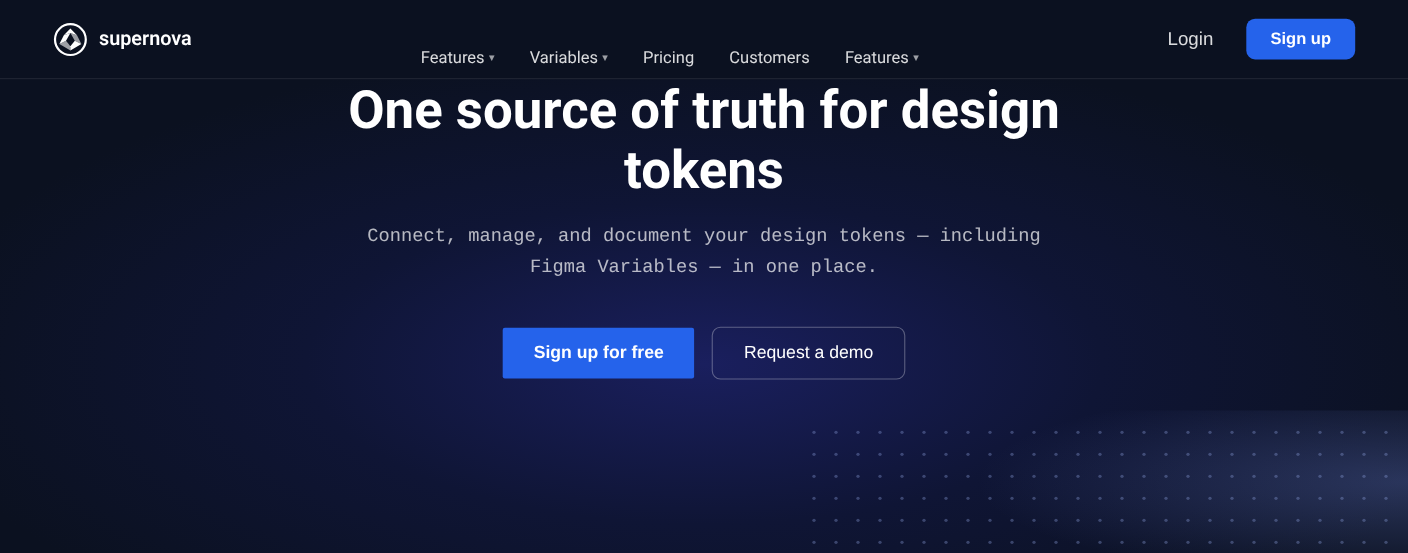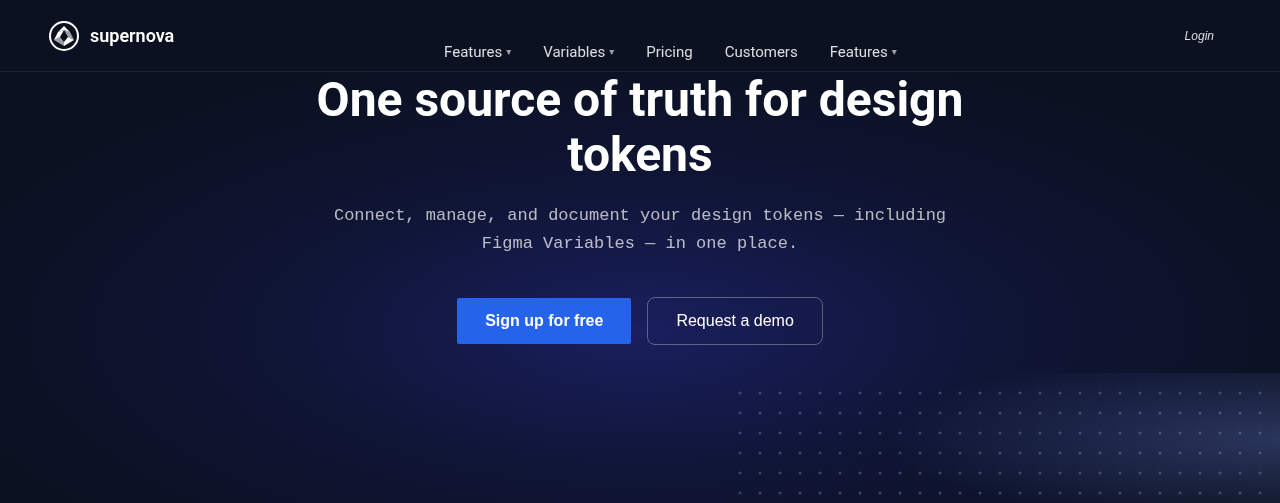--- a/index.html
+++ b/index.html
@@ -76,26 +76,25 @@
 
     .nav-actions {
       display: flex;
       align-items: center;
       gap: 12px;
     }
 
     .login-btn {
       padding: 8px 18px;
       color: rgba(255,255,255,0.85);
-      font-size: 12px;
+      font-size: 17px;
       cursor: pointer;
       border-radius: 6px;
       background: transparent;
       border: none;
-      font-style: italic;
     }
 
     .signup-btn {
       padding: 10px 22px;
       background: #2563eb;
       color: #ffffff;
       font-size: 15px;
       font-weight: 600;
       cursor: pointer;
       border-radius: 8px;
@@ -209,20 +208,21 @@
       <span>Customers</span>
     </div>
     <div class="nav-item">
       <span>Features</span>
       <span class="chevron-icon">▾</span>
     </div>
   </div>
 
   <div class="nav-actions">
     <button class="login-btn">Login</button>
+    <button class="signup-btn">Sign up</button>
   </div>
 </nav>
 
 <section class="hero">
   <h1 class="hero-title">One source of truth for design tokens</h1>
   <p class="hero-subtitle">
     <span>Connect, manage, and document your design tokens — including Figma Variables — in one place.</span><br>
   </p>
   <div class="hero-buttons">
     <button class="btn-primary">Sign up for free</button>

